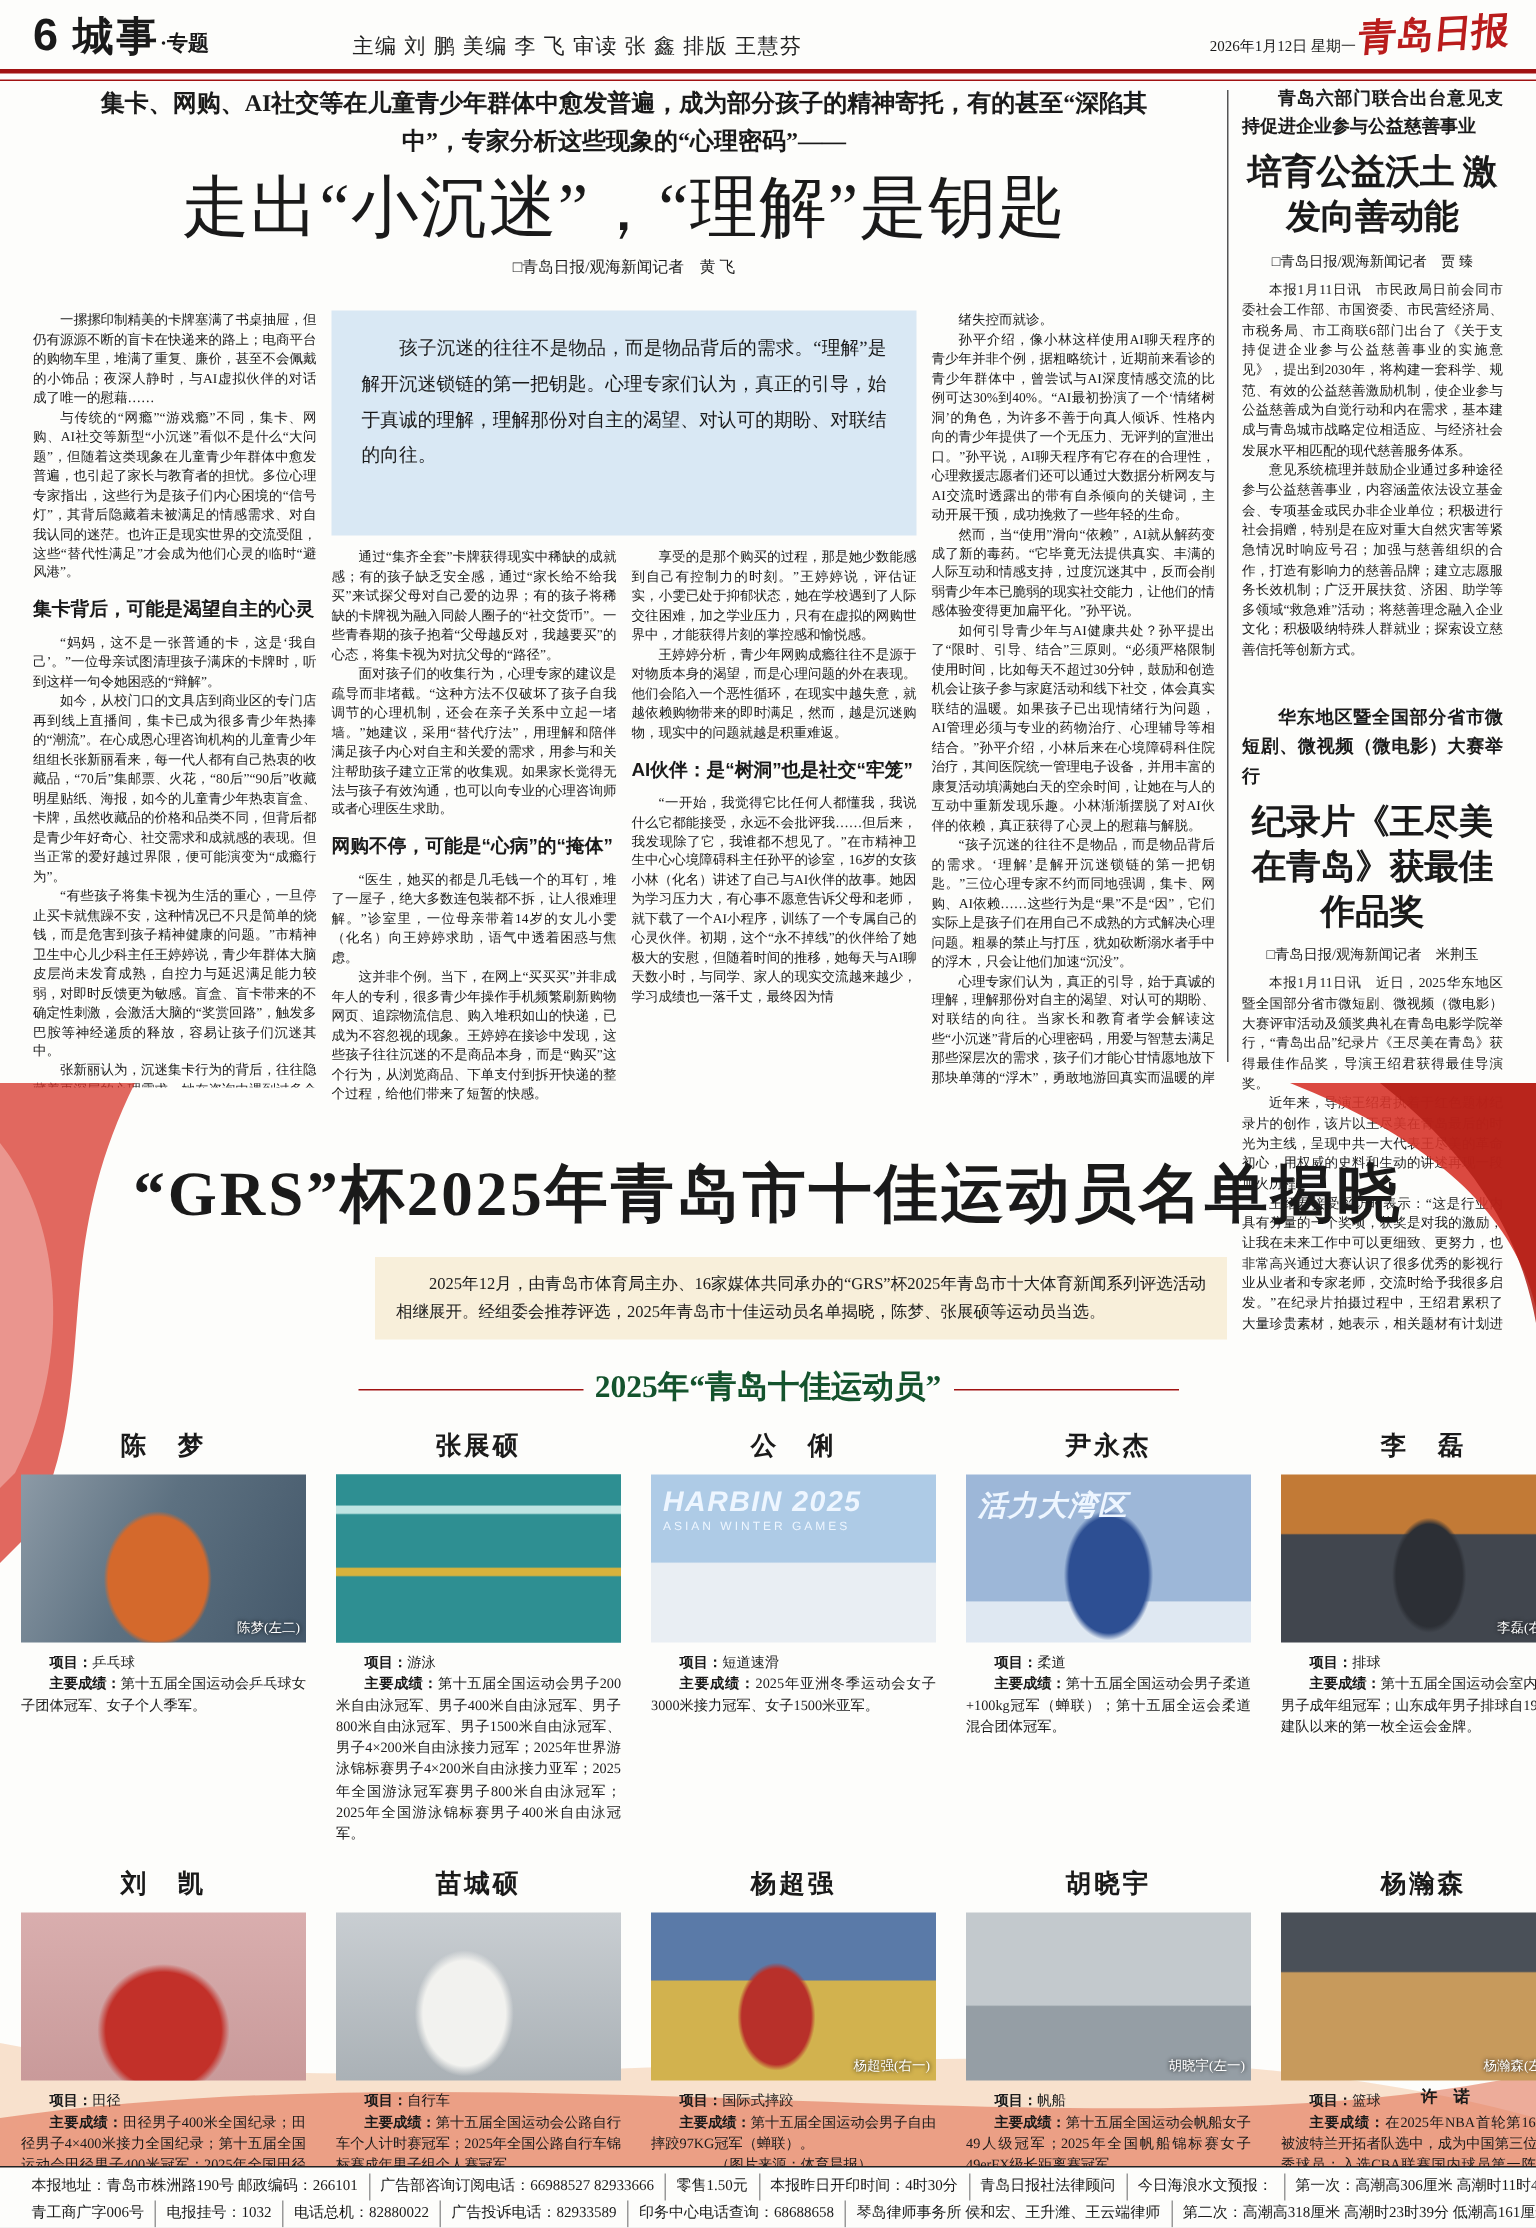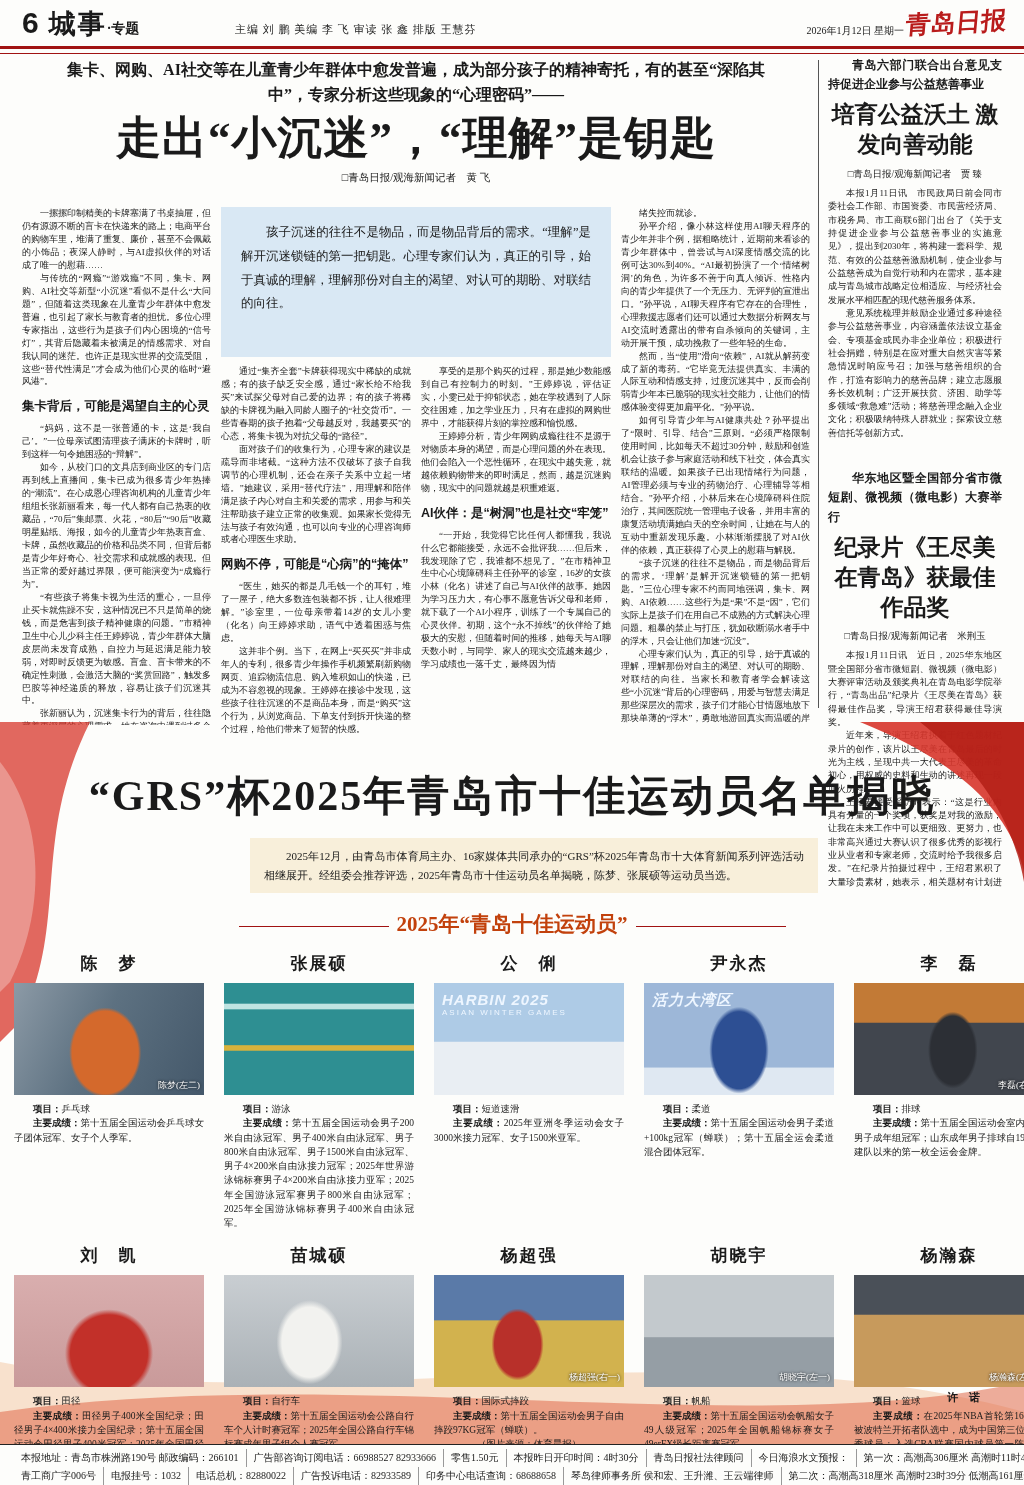--- a/index.html
+++ b/index.html
@@ -4,32 +4,32 @@
 <style>
   html,body{margin:0;padding:0;background:#e8e8e8;}
   #page{position:relative;width:1024px;height:1485px;background:#fdfdfb;margin:0 auto;overflow:hidden;
         font-family:"Liberation Serif",serif;color:#1a1a1a;}
   
   .masthead{position:absolute;top:4px;left:0;right:0;height:42px;}
   .mh-left{position:absolute;left:22px;top:2px;display:flex;align-items:baseline;}
   .mh-pageno{font-size:30px;font-weight:bold;font-family:"Liberation Sans",sans-serif;}
   .mh-section{font-size:27px;font-weight:bold;margin-left:10px;letter-spacing:2px;}
   .mh-sub{font-size:14px;font-weight:bold;}
-  .mh-credits{position:absolute;left:235px;top:18px;font-size:11px;letter-spacing:1px;color:#222;}
+  .mh-credits{position:absolute;left:235px;top:18px;font-size:14px;letter-spacing:1px;color:#222;}
   .mh-date{position:absolute;right:120px;top:20px;font-size:10px;}
   .mh-logo{position:absolute;right:18px;top:2px;font-size:25px;font-weight:bold;color:#b91c1c;
            transform:skewX(-8deg) rotate(-3deg);font-family:"Liberation Serif",serif;}
   .rule-red{position:absolute;top:46px;left:0;right:0;height:4px;border-top:3px solid #a11212;border-bottom:1px solid #a11212;}
   
   .top{position:absolute;top:56px;left:22px;width:980px;height:660px;}
   .main-art{position:absolute;left:0;top:0;width:788px;height:660px;}
   .v-rule{position:absolute;left:796px;top:4px;width:1px;height:648px;background:#555;}
   .sidebar{position:absolute;left:806px;top:0;width:174px;height:660px;}
   .kicker{font-size:16px;font-weight:bold;text-align:center;line-height:1.55;margin:2px 40px 0 40px;}
-  .headline{font-size:45px;font-weight:bold;text-align:center;letter-spacing:1px;margin-top:6px;line-height:1.1;}
+  .headline{font-size:45px;font-weight:normal;text-align:center;letter-spacing:1px;margin-top:6px;line-height:1.1;}
   .byline{font-size:10.5px;text-align:center;margin-top:8px;}
   .art-body{display:flex;gap:10px;margin-top:22px;height:518px;}
   .col{width:189px;overflow:hidden;font-size:9px;line-height:1.44;text-align:justify;}
   .col p, .mid-col p{margin:0;text-indent:2em;}
   .mid-wrap{width:390px;}
   .callout{background:#d9e8f4;padding:14px 20px;font-size:12.5px;line-height:1.9;text-align:justify;height:122px;overflow:hidden;}
   .callout p{margin:0;text-indent:2em;}
   .mid-cols{display:flex;gap:10px;margin-top:8px;height:372px;}
   .mid-col{width:190px;overflow:hidden;font-size:9px;line-height:1.44;text-align:justify;}
   .subhead{font-family:"Liberation Sans",sans-serif;font-weight:bold;font-size:12.5px;
@@ -41,30 +41,30 @@
   .sb-byline{font-size:9.5px;text-align:center;margin-bottom:6px;}
   .sb-body{font-size:9px;line-height:1.48;text-align:justify;overflow:hidden;}
   .sb-body p{margin:0;text-indent:2em;}
   
   .bottom{position:absolute;top:722px;left:0;width:1024px;height:722px;overflow:hidden;}
   .deco{position:absolute;inset:0;pointer-events:none;}
   .bz-title{position:absolute;top:46px;left:0;right:0;text-align:center;font-size:42px;font-weight:bold;letter-spacing:2px;}
   .bz-intro{position:absolute;top:116px;left:250px;width:540px;background:#f8efda;padding:9px 14px;
             font-size:11px;line-height:1.7;text-align:justify;}
   .bz-intro p{margin:0;text-indent:2em;}
-  .bz-label{position:absolute;top:188px;left:0;right:0;text-align:center;color:#c2410c;font-weight:bold;font-size:21px;}
+  .bz-label{position:absolute;top:188px;left:0;right:0;text-align:center;color:#14532d;font-weight:bold;font-size:21px;}
   .bz-label .ln{display:inline-block;vertical-align:middle;width:150px;height:0;border-top:1.5px solid #a11212;margin:0 8px;}
   .grid{position:absolute;top:230px;left:14px;width:996px;}
   .row{display:flex;gap:20px;margin-bottom:14px;}
   .card{width:190px;}
   .a-name{font-size:17px;font-weight:bold;text-align:center;letter-spacing:2px;margin-bottom:8px;}
   .photo{position:relative;width:190px;height:112px;overflow:hidden;}
   .ph-cap{position:absolute;right:4px;bottom:3px;color:#fff;font-size:9px;text-shadow:0 0 3px #000;}
   .ph-txt{position:absolute;left:8px;top:8px;color:#eef6ff;font-family:"Liberation Sans",sans-serif;}
-  .ph-txt .l1{font-size:15px;font-weight:bold;font-style:italic;letter-spacing:1px;}
+  .ph-txt .l1{font-size:19px;font-weight:bold;font-style:italic;letter-spacing:1px;}
   .ph-txt .l2{font-size:8px;letter-spacing:2px;}
   .a-meta{font-size:9.5px;line-height:1.5;margin-top:7px;text-align:justify;}
   .a-meta p{margin:0;text-indent:2em;}
   .a-src{text-align:center;text-indent:0 !important;}
   .bz-credit{position:absolute;top:668px;right:40px;font-size:11px;font-weight:bold;letter-spacing:4px;}
   
   .ph-1{background:radial-gradient(ellipse 60px 75px at 48% 62%,#d4692c 0 55%,rgba(212,105,44,0) 60%),linear-gradient(115deg,#8c9aa6,#5d7181 45%,#44586a);}
   .ph-2{background:linear-gradient(180deg,#2e8f92 0 18%,#bfe4e2 19% 23%,#2e8f92 24% 55%,#d8b23c 56% 60%,#2e8f92 61% 100%),#2e8f92;}
   .ph-3{background:linear-gradient(180deg,#aecbe6 0 52%,#e9eef3 53% 100%);}
   .ph-4{background:radial-gradient(ellipse 48px 70px at 50% 60%,#2d4f93 0 55%,rgba(45,79,147,0) 62%),linear-gradient(180deg,#9db7d8 0 75%,#dfe8f2 76% 100%);}

